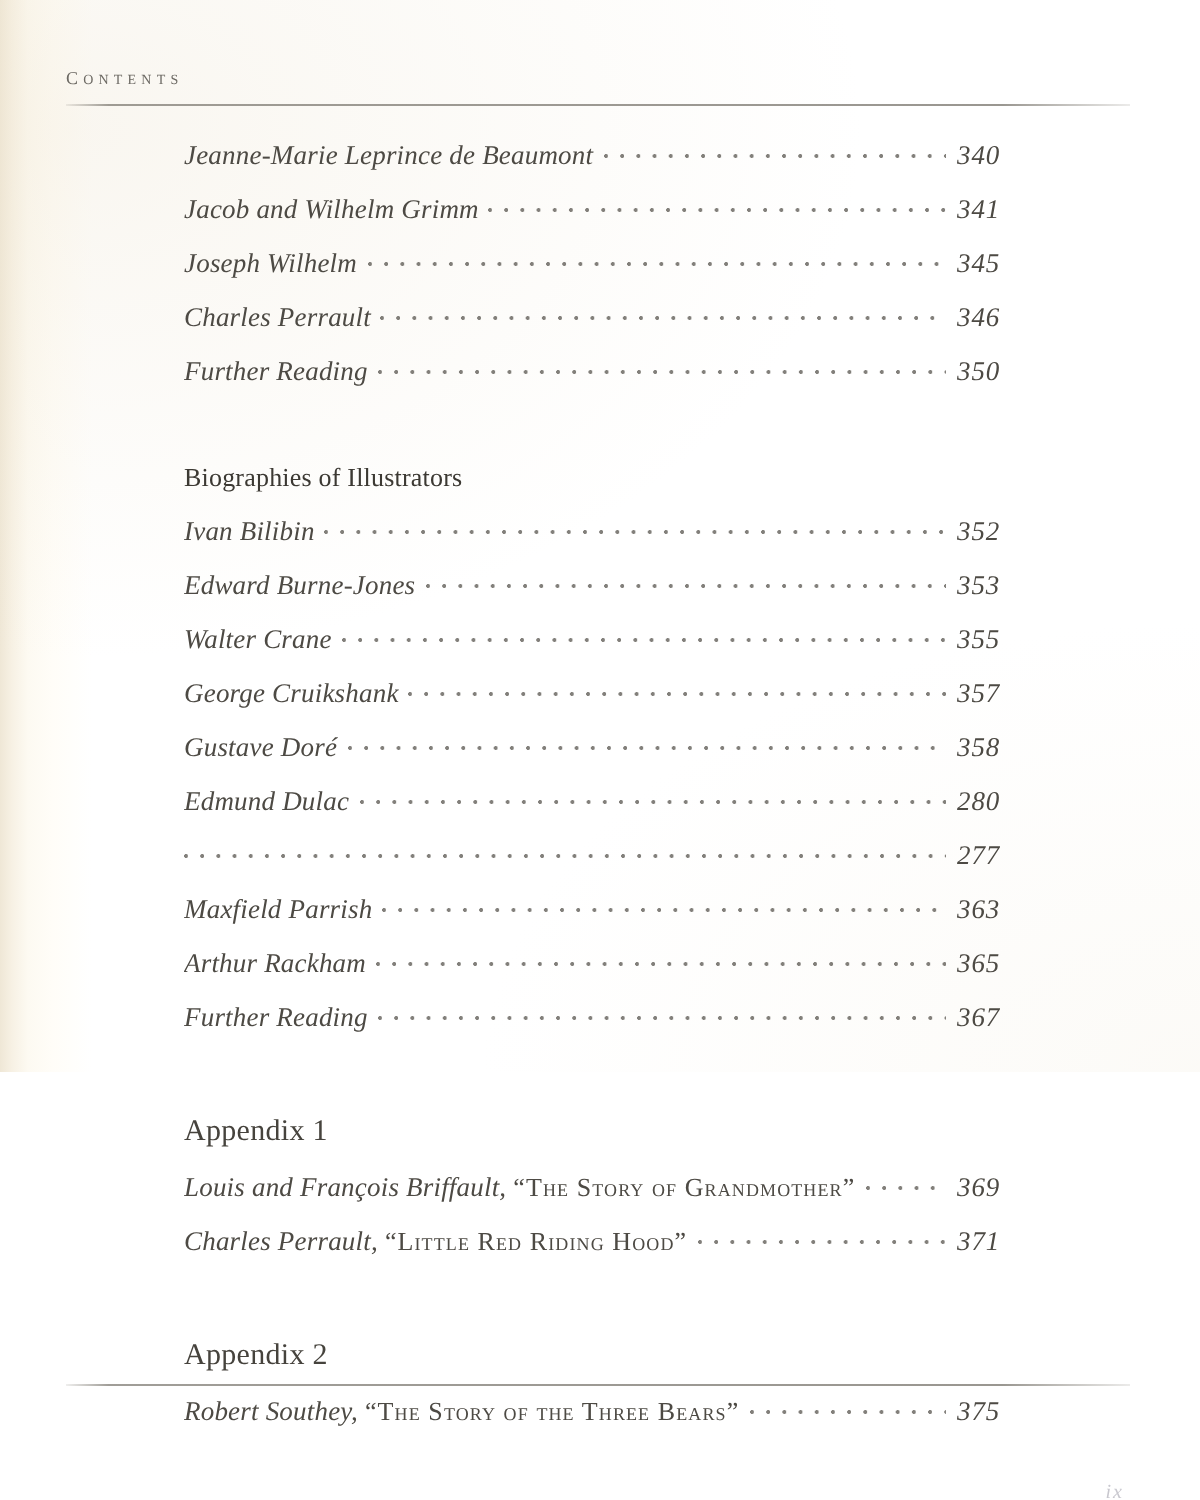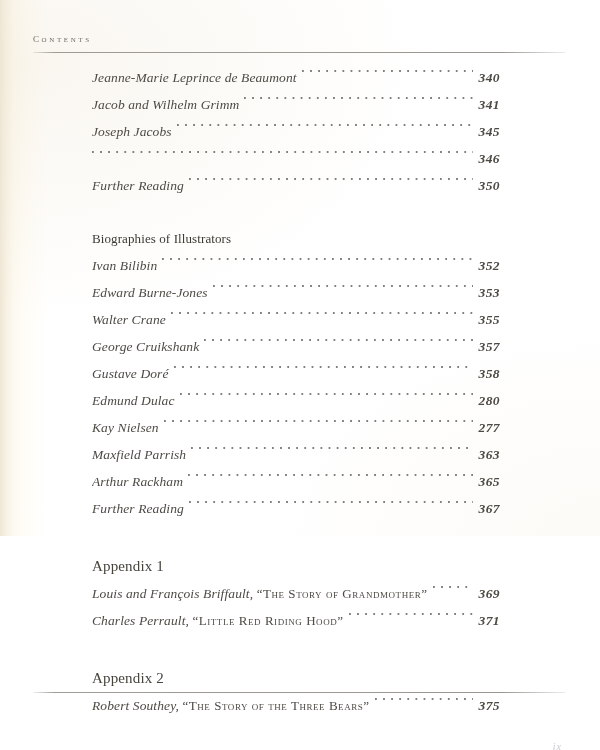--- a/index.html
+++ b/index.html
@@ -109,21 +109,21 @@
     font-style: normal;
     color: #46433d;
     line-height: 27px;
     height: 27px;
     letter-spacing: 0.15px;
     white-space: nowrap;
   }
 
   .entry {
     display: flex;
-    align-items: flex-start;
+    align-items: center;
     line-height: 27px;
     height: 27px;
     font-size: 13.5px;
     font-style: italic;
     color: #4d4a44;
     white-space: nowrap;
     overflow: hidden;
   }
 
   .entry-label {
@@ -159,21 +159,20 @@
     background-repeat: repeat-x;
   }
 
   .entry-page {
     flex: 0 0 auto;
     padding-left: 3px;
     font-style: italic;
     letter-spacing: 0.4px;
     text-align: right;
     min-width: 24px;
-    font-weight: bold;
   }
   .spacer-md { height: 26px; }
   .spacer-lg { height: 31px; }
 </style>
 </head>
 <body>
 
 <div id="page">
   <div id="paper-tint"></div>
 
@@ -188,25 +187,26 @@
           <span class="entry-label">Jeanne-Marie Leprince de Beaumont</span>
           <span class="leader"></span>
           <span class="entry-page">340</span>
         </div>
         <div class="entry">
           <span class="entry-label">Jacob and Wilhelm Grimm</span>
           <span class="leader"></span>
           <span class="entry-page">341</span>
         </div>
         <div class="entry">
-          <span class="entry-label">Joseph Jacobs</span>
+          <span class="entry-label">Joseph Wilhelm</span>
           <span class="leader"></span>
           <span class="entry-page">345</span>
         </div>
         <div class="entry">
+          <span class="entry-label">Charles Perrault</span>
           <span class="leader"></span>
           <span class="entry-page">346</span>
         </div>
         <div class="entry">
           <span class="entry-label">Further Reading</span>
           <span class="leader"></span>
           <span class="entry-page">350</span>
         </div>
         <div class="spacer-md"></div>
         <div class="section-title">Biographies of Illustrators</div>
@@ -234,21 +234,20 @@
           <span class="entry-label">Gustave Doré</span>
           <span class="leader"></span>
           <span class="entry-page">358</span>
         </div>
         <div class="entry">
           <span class="entry-label">Edmund Dulac</span>
           <span class="leader"></span>
           <span class="entry-page">280</span>
         </div>
         <div class="entry">
-          <span class="entry-label">Kay Nielsen</span>
           <span class="leader"></span>
           <span class="entry-page">277</span>
         </div>
         <div class="entry">
           <span class="entry-label">Maxfield Parrish</span>
           <span class="leader"></span>
           <span class="entry-page">363</span>
         </div>
         <div class="entry">
           <span class="entry-label">Arthur Rackham</span>

